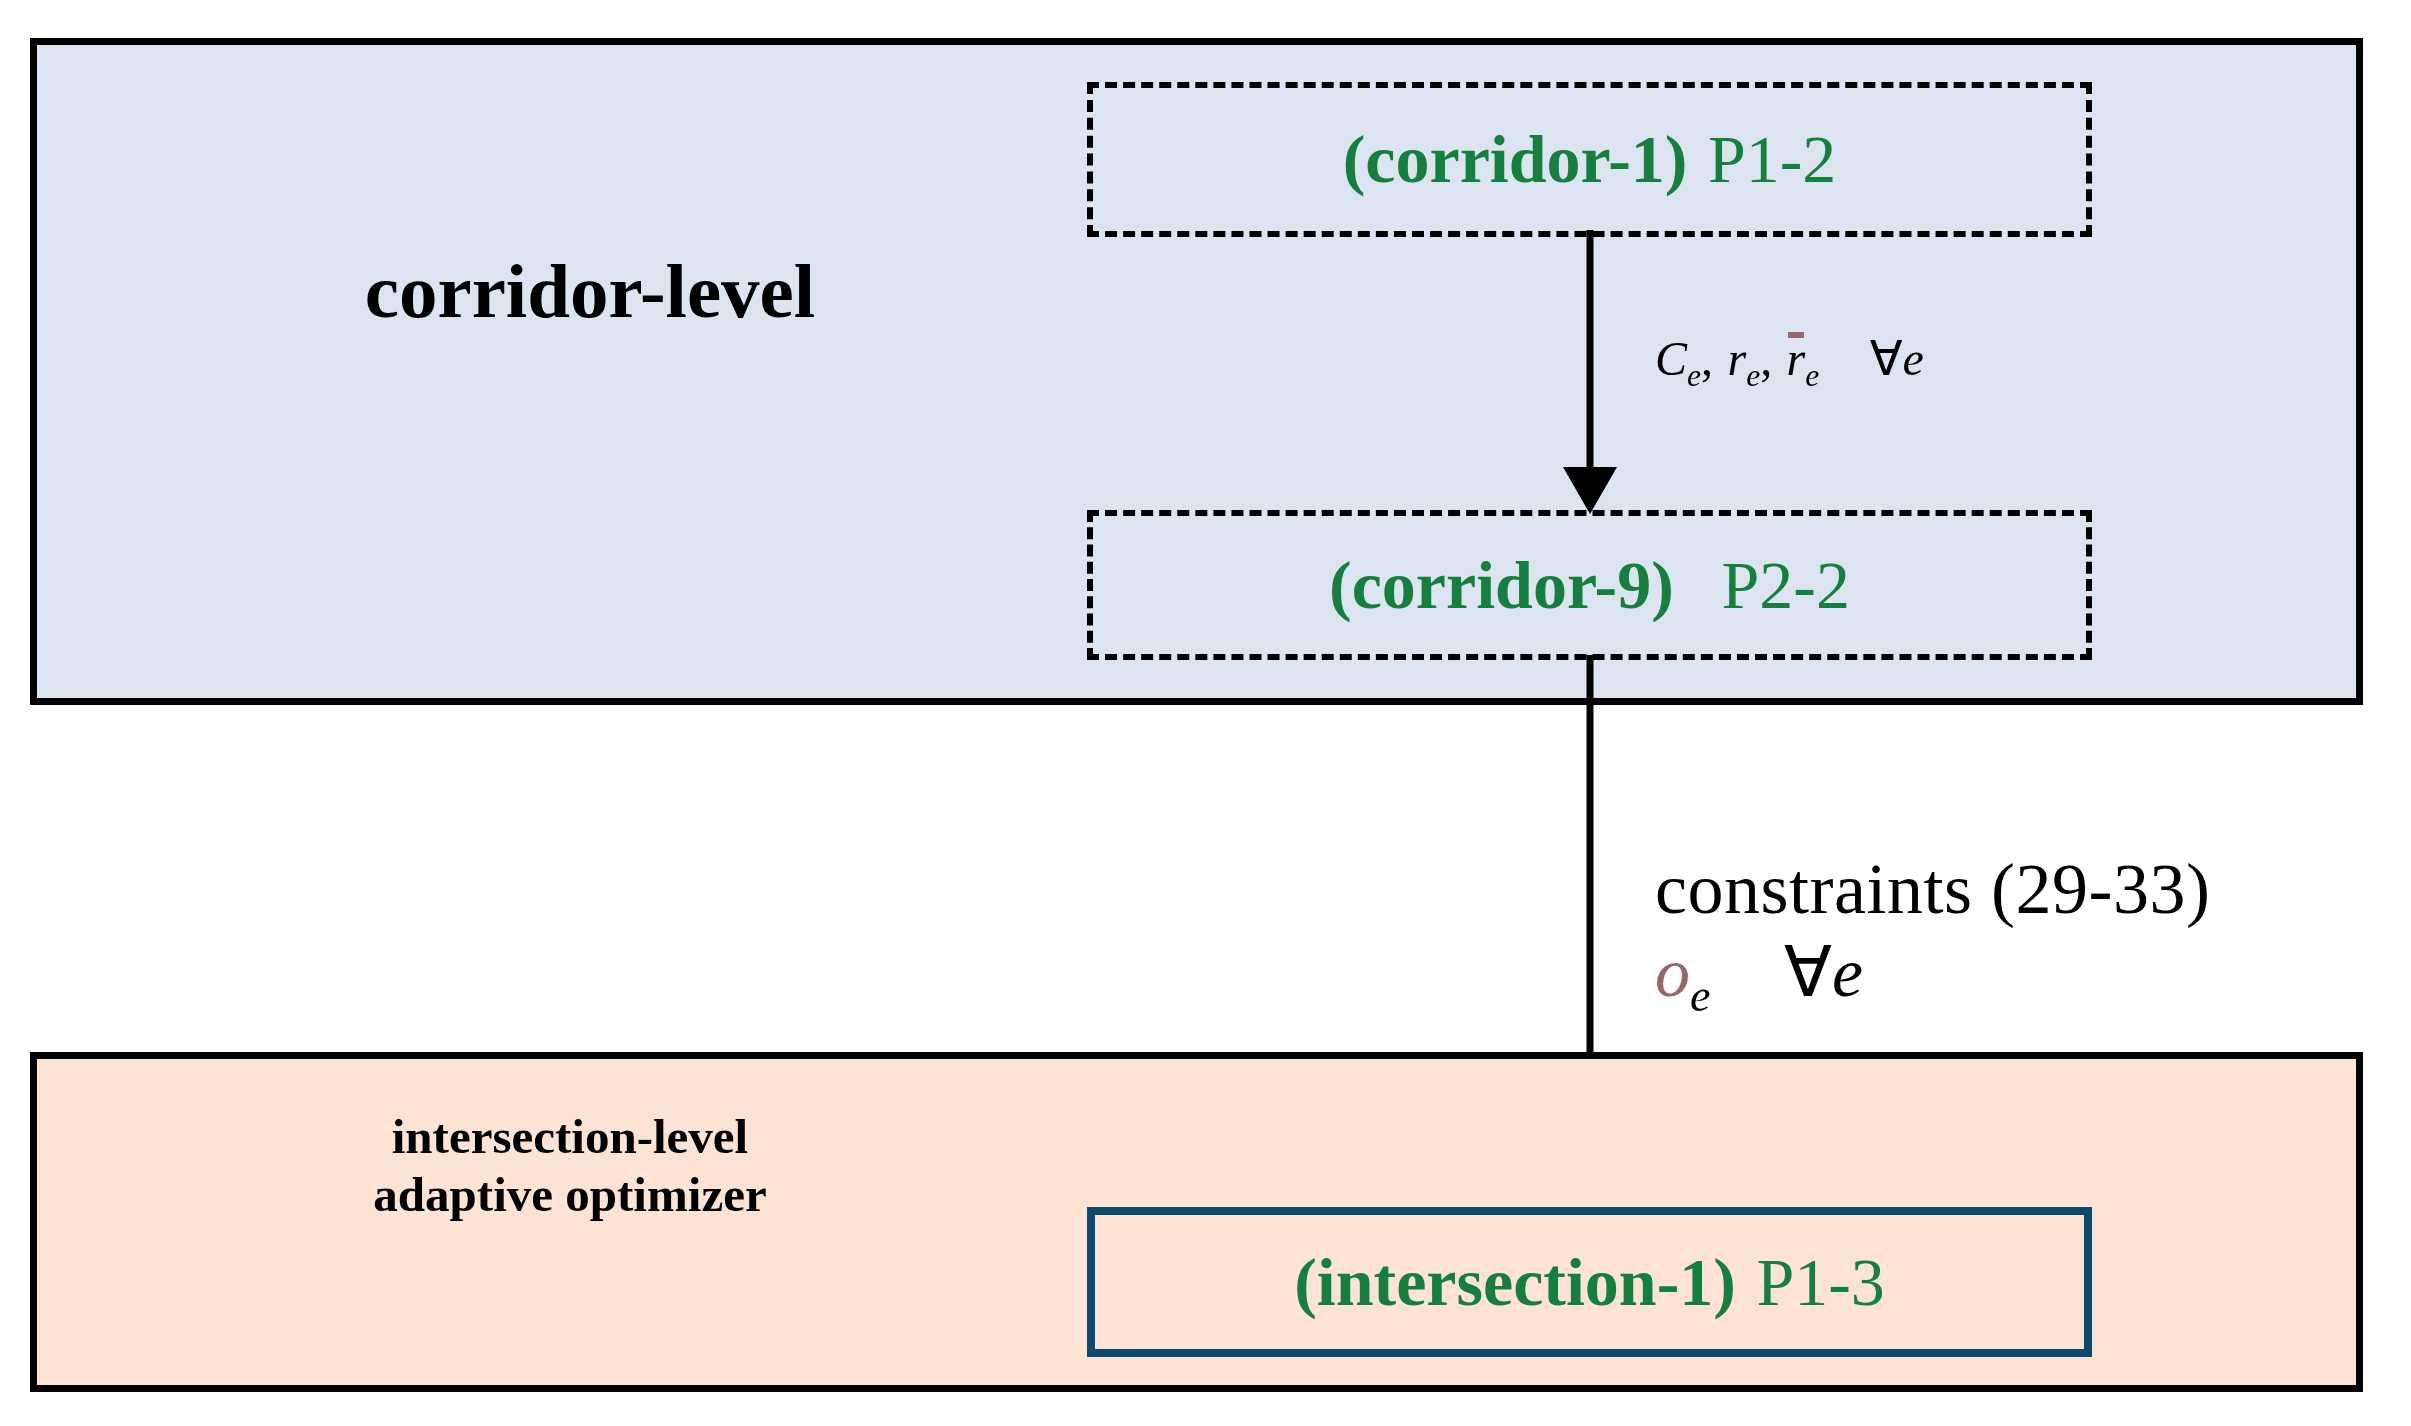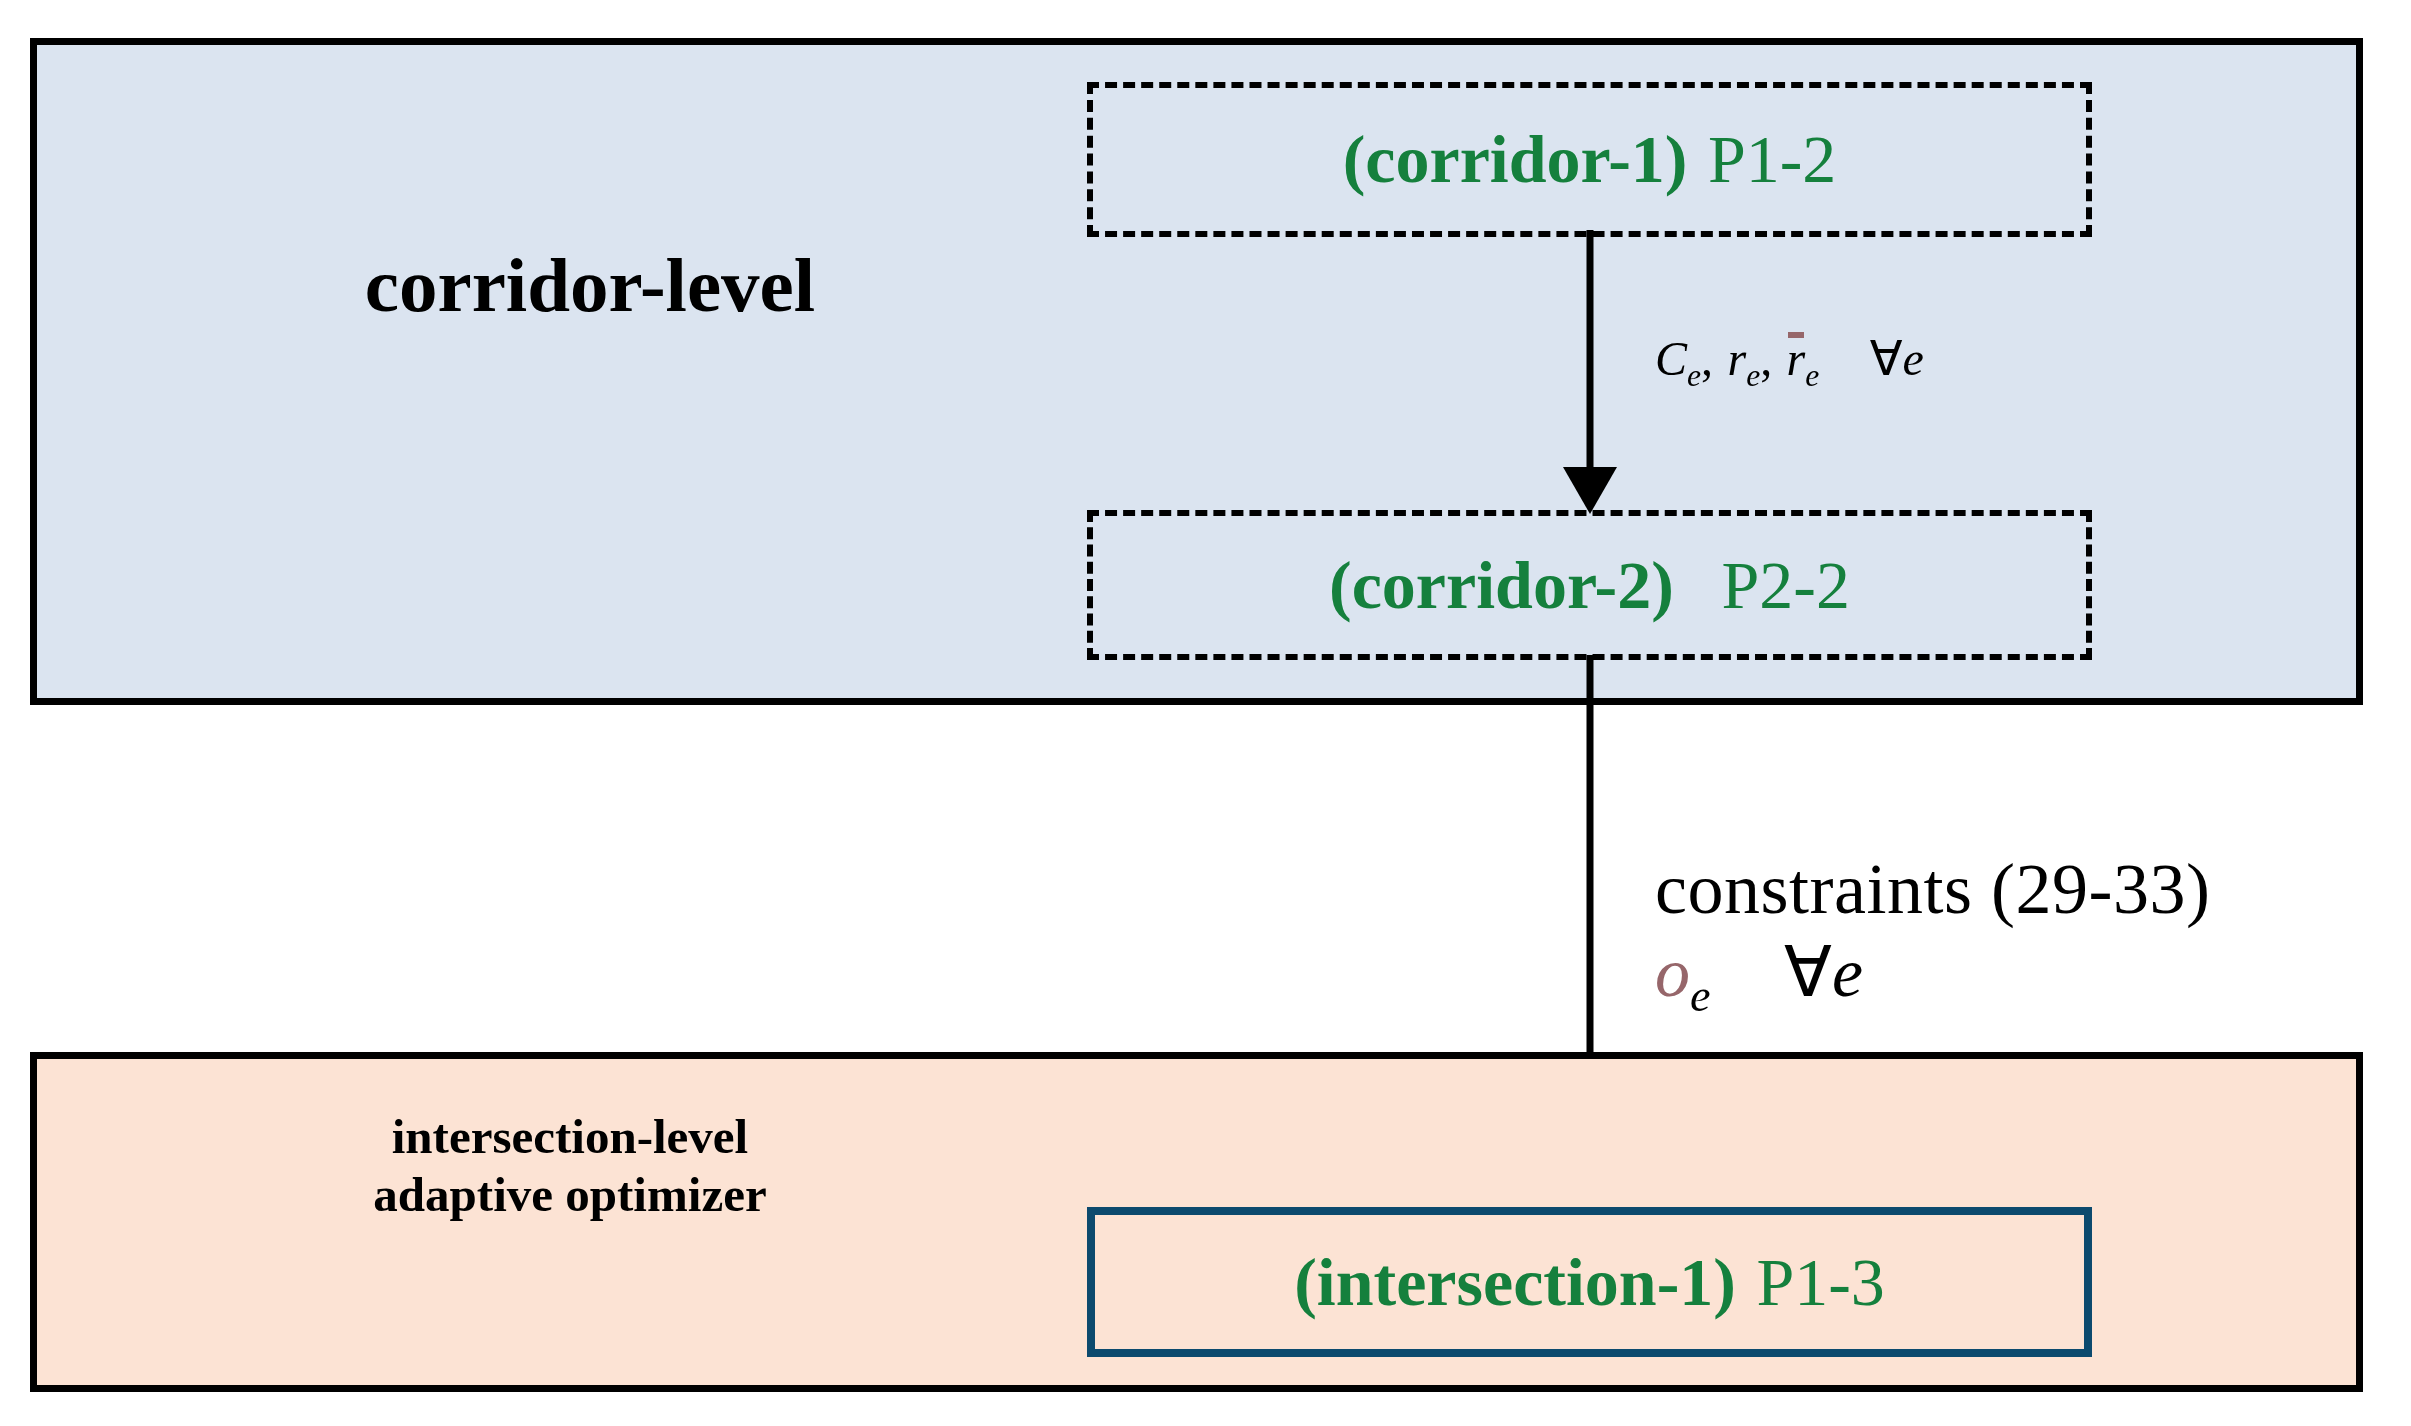--- a/index.html
+++ b/index.html
@@ -41,21 +41,21 @@
   .panel-label {
     position: absolute;
     font-weight: bold;
     color: #000000;
     text-align: center;
     line-height: 1.18;
     white-space: nowrap;
   }
   #corridor-label {
     left: 90px;
-    top: 240px;
+    top: 246px;
     width: 1000px;
     font-size: 77px;
   }
   #intersection-label {
     left: 60px;
     top: 1108px;
     width: 1020px;
     font-size: 49px;
   }
   .panel-label .line2 { display: block; }
@@ -189,21 +189,21 @@
   <svg class="arrow-svg" id="arrow-1" width="90" height="290">
     <line x1="45" y1="0" x2="45" y2="258" stroke="#000000" stroke-width="7"></line>
     <polygon points="45,284 18,237 72,237" fill="#000000"></polygon>
   </svg>
 
   <div class="edge-label" id="edge-label-1">
     <span class="mi">C</span><span class="sub">e</span><span>,</span><span class="gap-sm"></span><span class="mi">r</span><span class="sub">e</span><span>,</span><span class="gap-sm"></span><span class="mi mi-accent"><span class="bar"></span>r</span><span class="sub">e</span><span class="gap-lg"></span><span class="forall">∀</span><span class="mi">e</span>
   </div>
 
   <div class="node dashed" id="node-corridor-2">
-    <span class="bold-part">(corridor-2)</span>
+    <span class="bold-part">(corridor-9)</span>
     <span class="gap-md"></span>
     <span class="plain-part">P2-2</span>
   </div>
 
   <svg class="arrow-svg" id="arrow-2" width="90" height="575">
     <line x1="45" y1="0" x2="45" y2="542" stroke="#000000" stroke-width="7"></line>
     <polygon points="45,568 18,521 72,521" fill="#000000"></polygon>
   </svg>
 
   <div class="edge-label" id="edge-label-2">

